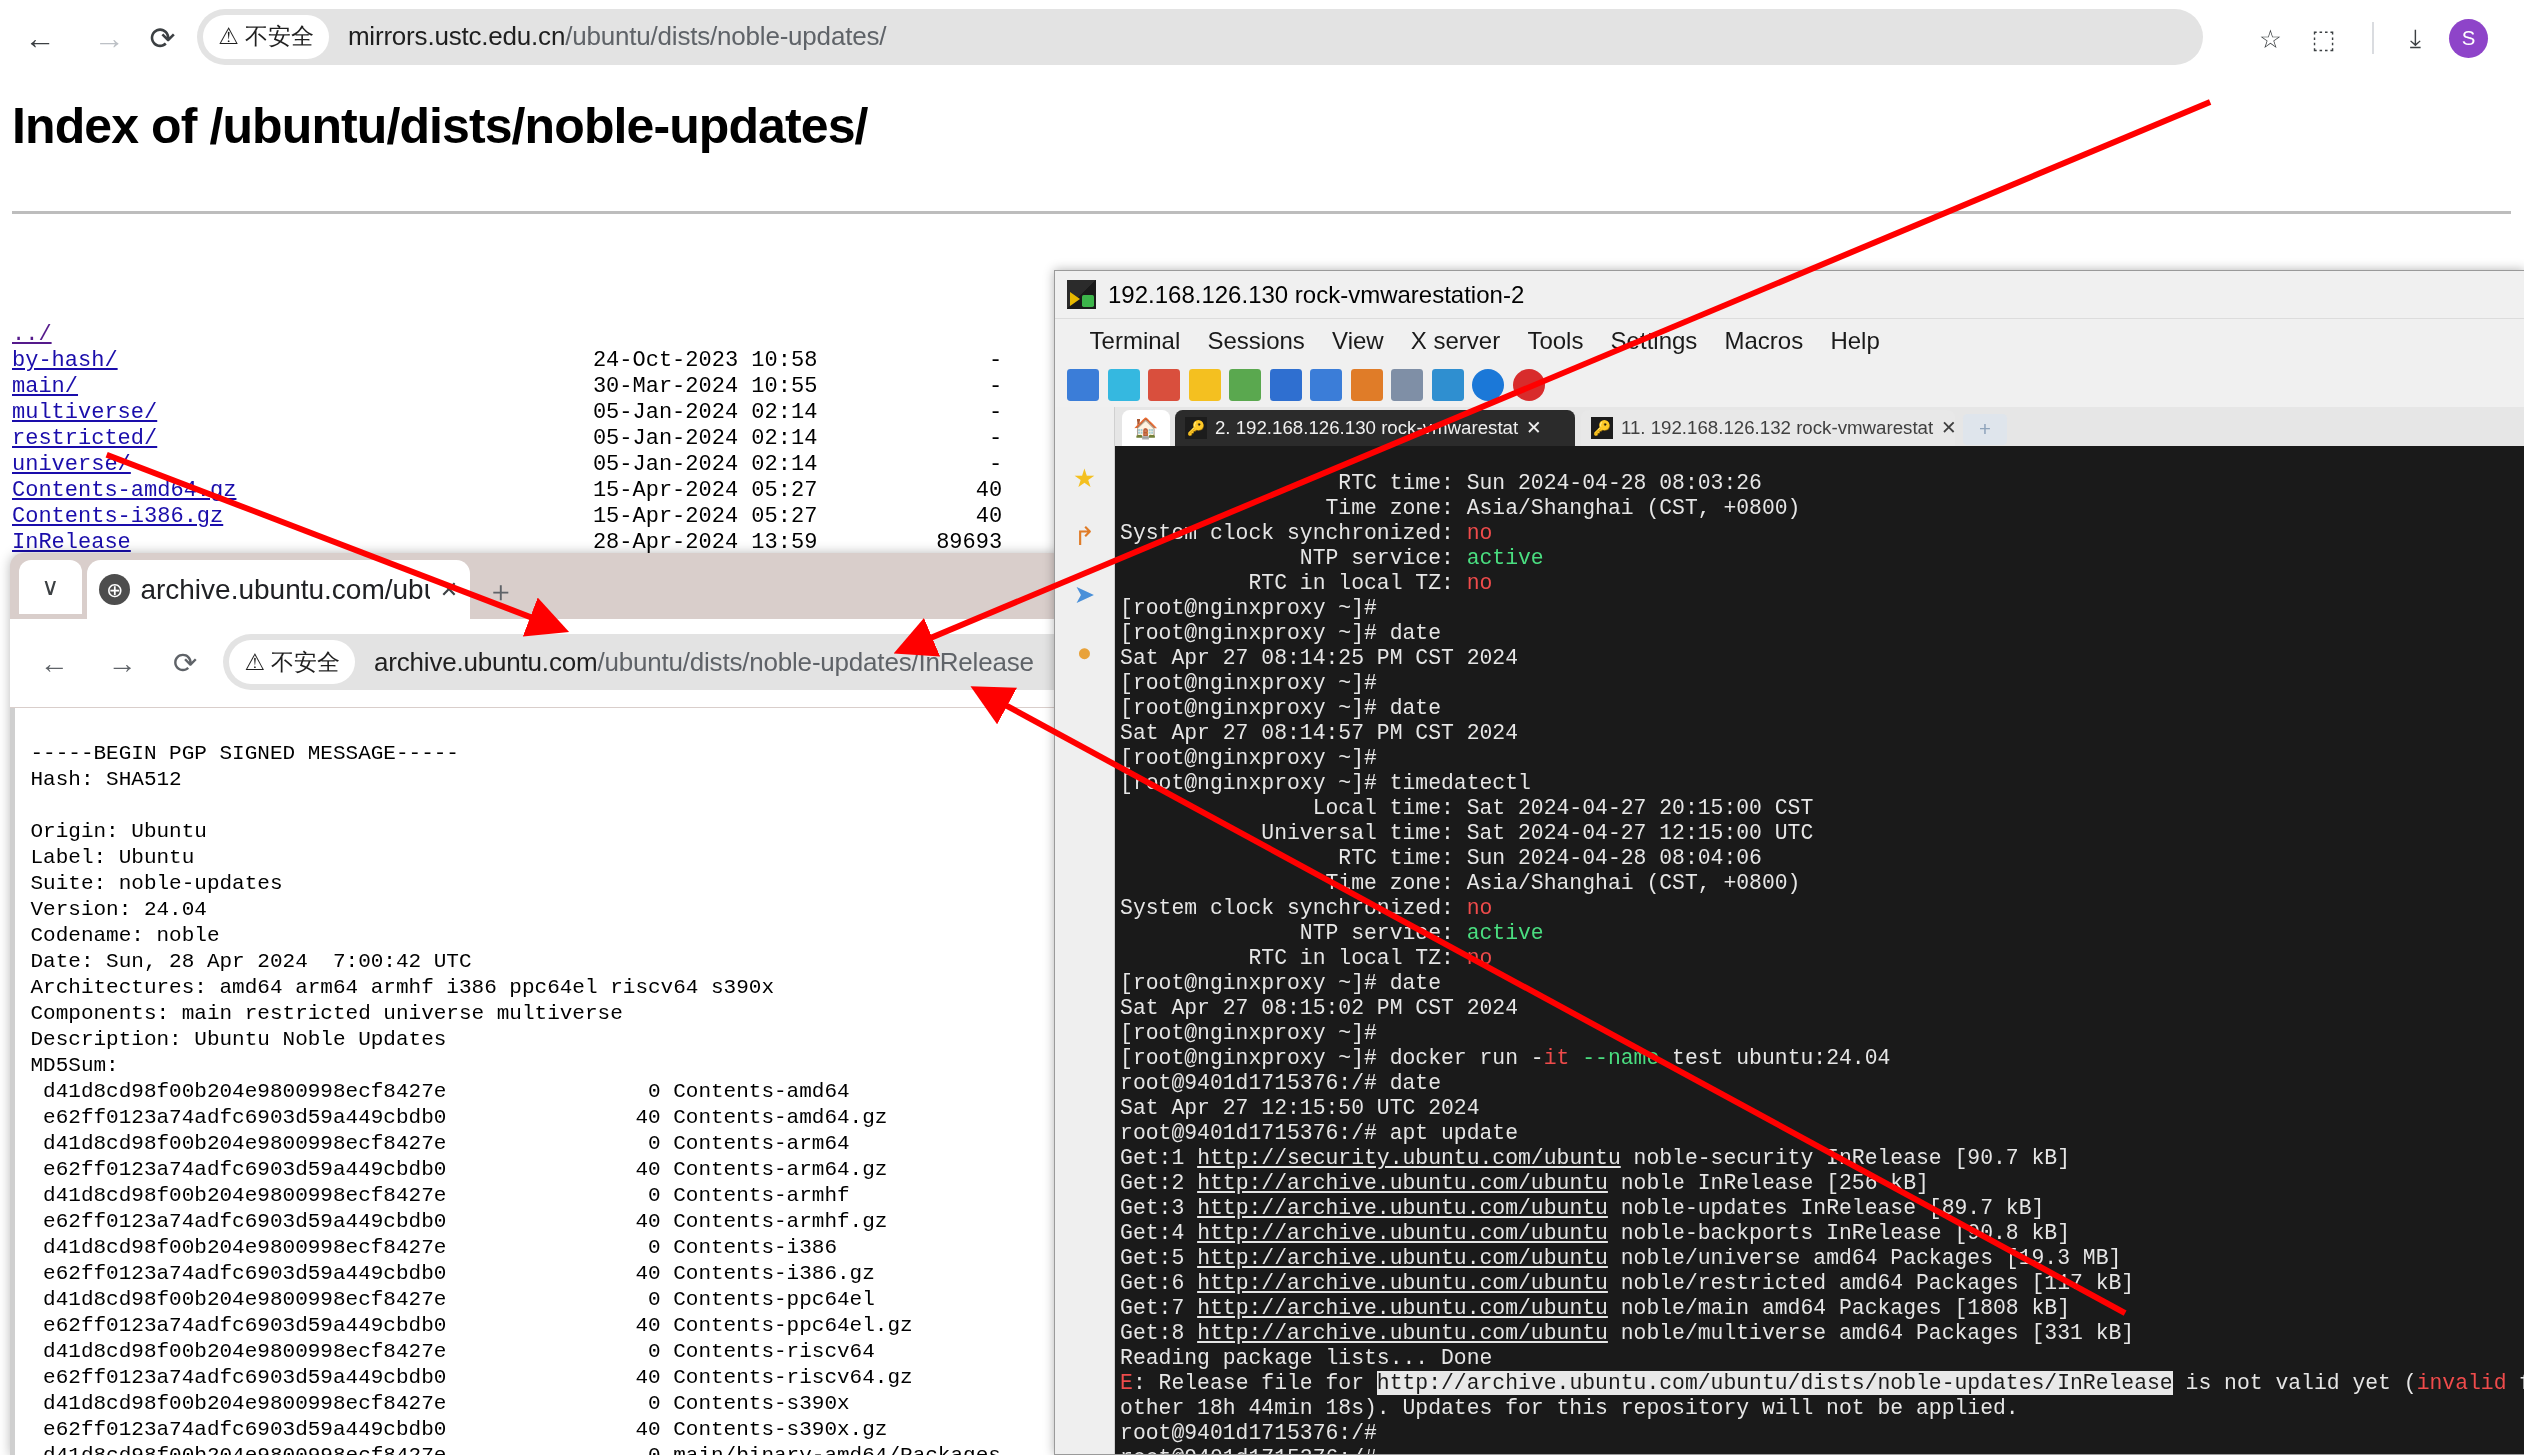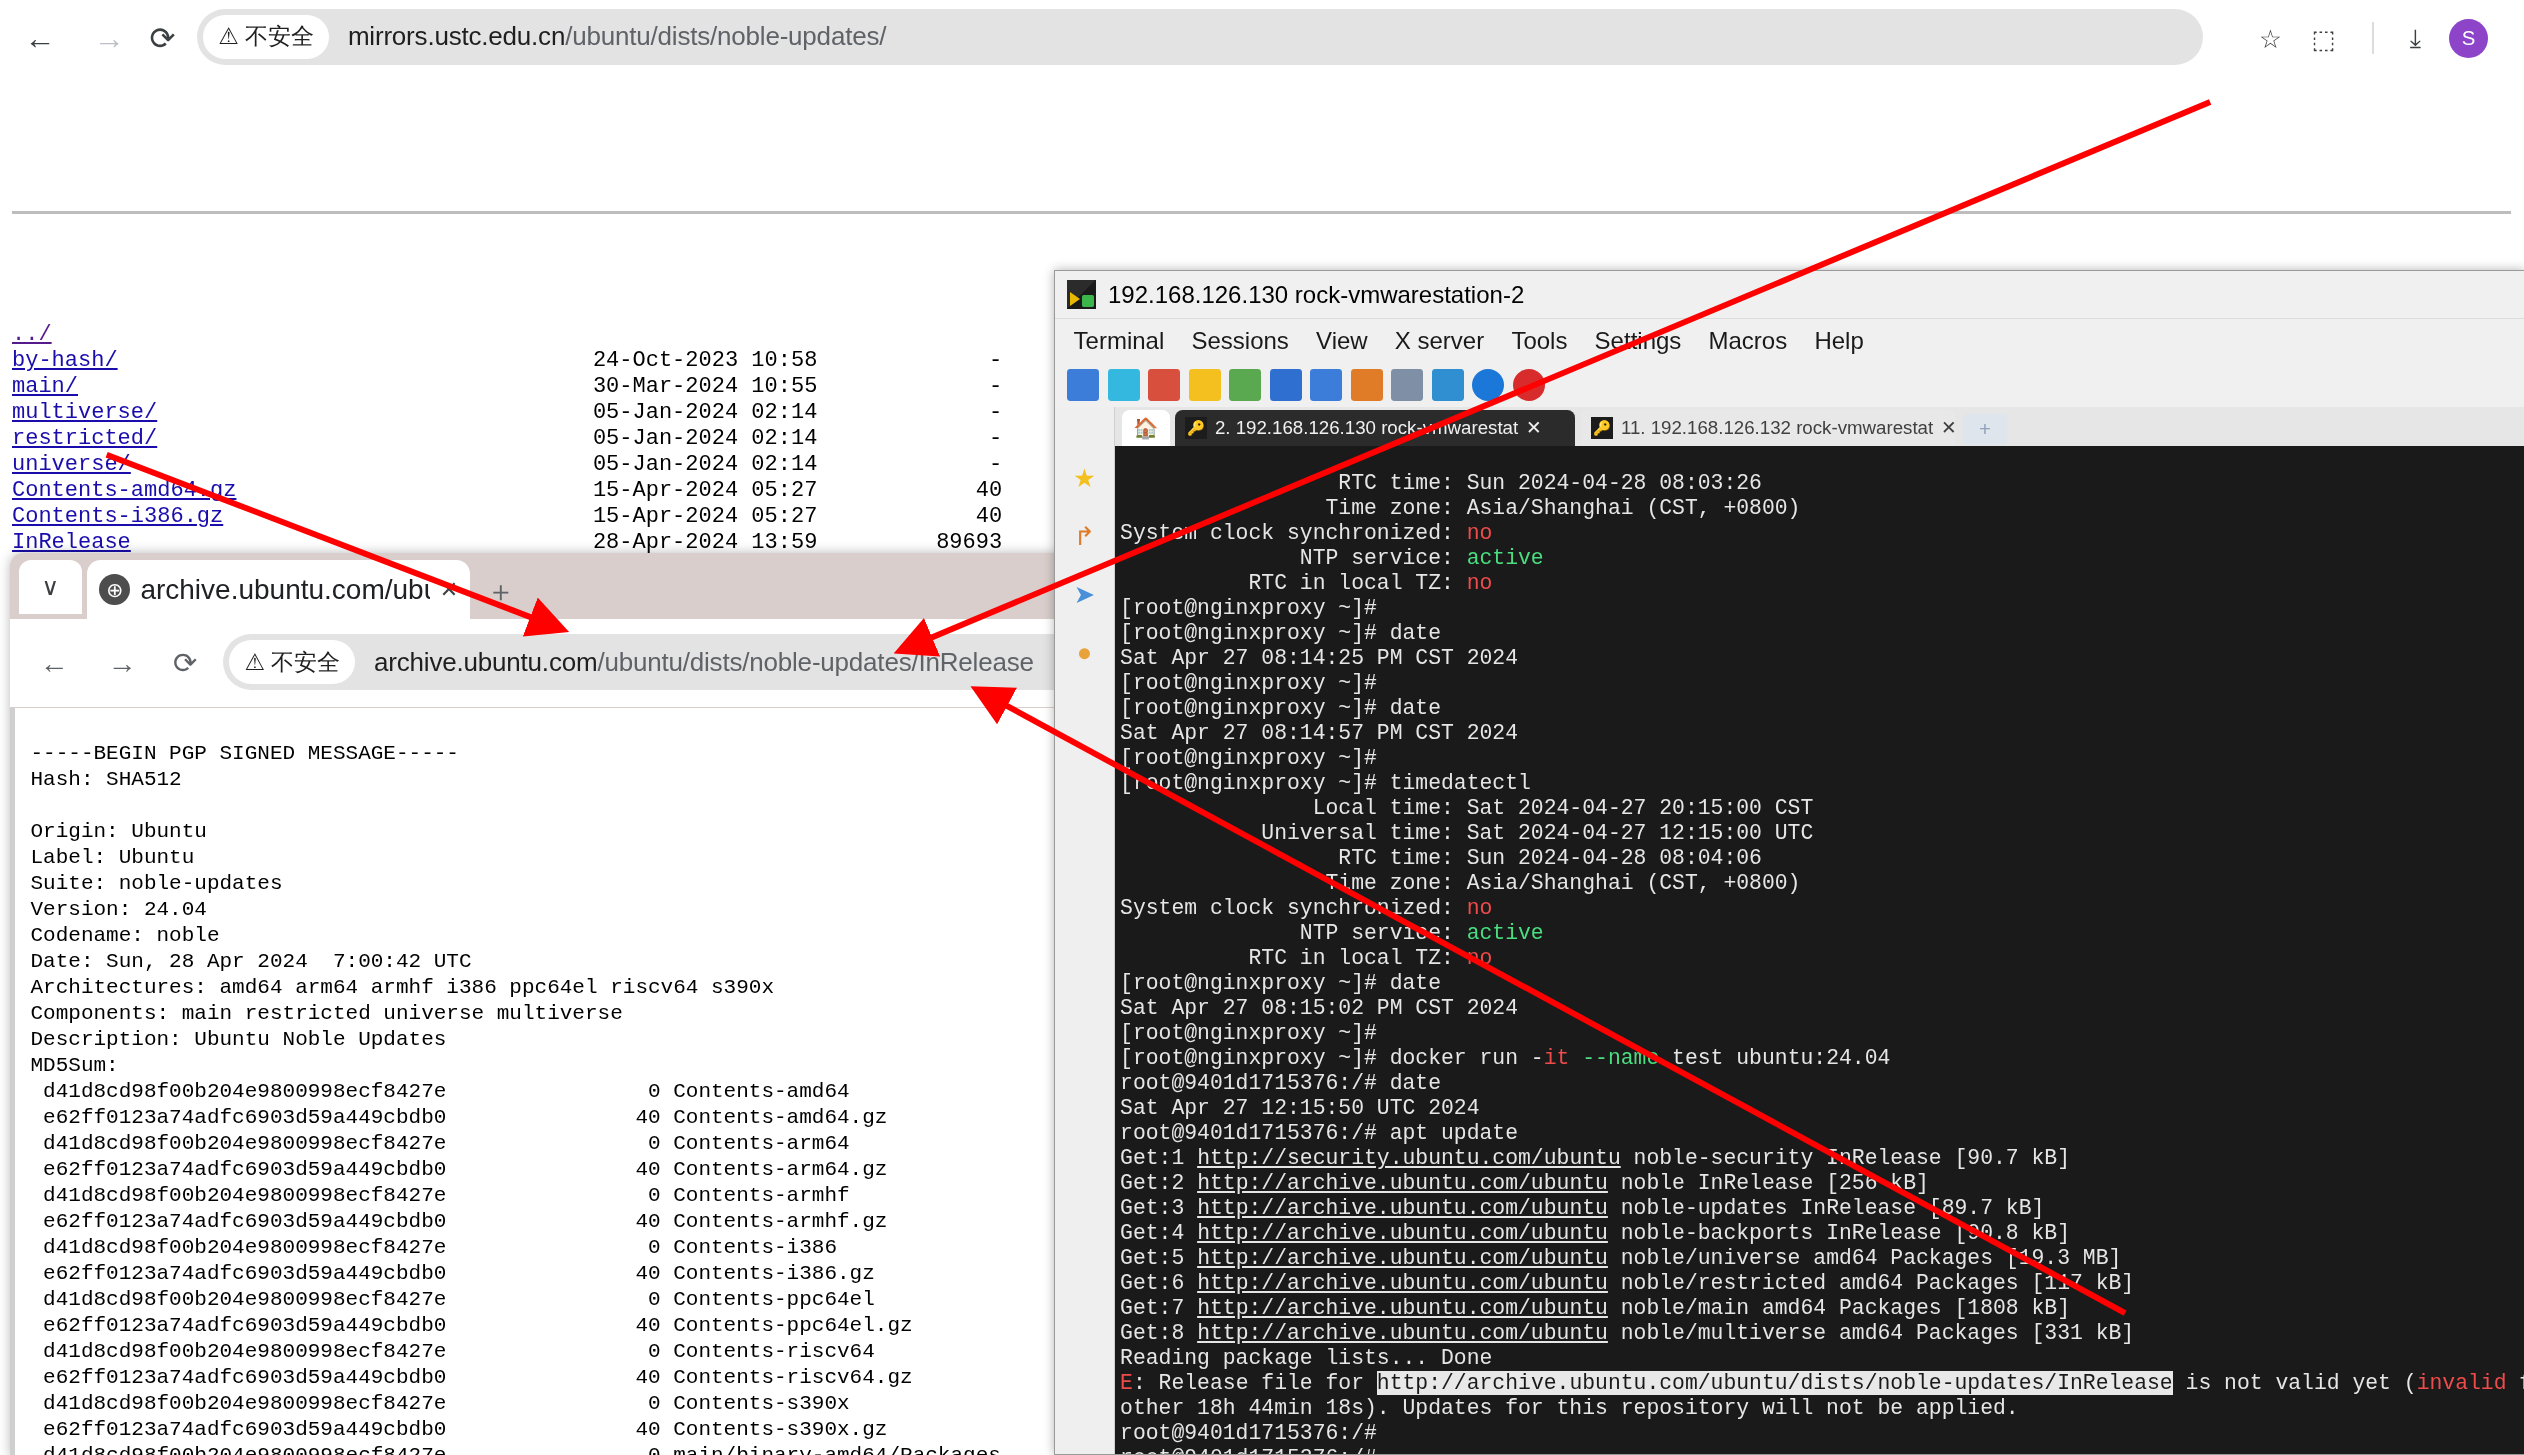--- a/index.html
+++ b/index.html
@@ -70,21 +70,21 @@
               border-bottom:0.9px solid #dcdcdc;}
   #moba-icon{width:29px;height:29px;background:linear-gradient(135deg,#2b2b2b 50%,#1a1a1a 50%);
              position:relative;flex:0 0 auto;}
   #moba-icon:after{content:"";position:absolute;left:3.4px;bottom:2.6px;width:0;height:0;
                    border-left:10.2px solid #e8b900;border-top:7.7px solid transparent;
                    border-bottom:7.7px solid transparent;}
   #moba-icon:before{content:"";position:absolute;right:1.7px;bottom:1.7px;width:12px;height:12px;
                     background:#3cb54a;border-radius:1.7px;}
   #moba-title-text{font-size:24px;color:#000000;}
   #moba-menu{position:absolute;left:0;top:48px;width:1452px;height:44px;display:flex;
-             align-items:center;gap:0;padding-left:5px;box-sizing:border-box;background:#f0f0f0;}
+             align-items:center;gap:0;padding-left:21px;box-sizing:border-box;background:#f0f0f0;}
   .menu-item{font-size:24px;color:#1a1a1a;padding:0 13.6px;white-space:nowrap;}
   #moba-toolbar{position:absolute;left:0;top:92px;width:1469px;height:44px;display:flex;
                 align-items:center;gap:8.5px;padding-left:12px;box-sizing:border-box;background:#f0f0f0;}
   .tb-icon{width:32px;height:32px;border-radius:3.4px;flex:0 0 auto;}
   #moba-side{position:absolute;left:0;top:136px;width:60px;height:1047px;background:#efefef;
              border-right:0.9px solid #d0d0d0;display:flex;flex-direction:column;align-items:center;
              padding-top:53px;gap:22px;box-sizing:border-box;}
   .side-ico{width:36px;height:36px;display:flex;align-items:center;justify-content:center;font-size:25.5px;}
   #moba-tabbar{position:absolute;left:60px;top:136px;width:1410px;height:39px;background:#e6e6e6;}
   #home-tab{position:absolute;left:6.8px;top:3.4px;width:48px;height:36px;background:#fff;
@@ -135,20 +135,21 @@
   <div id="toolbar-sep" style="left:2372px"></div>
   <div id="chrome1-right" style="left:2389px">
     <div class="tb-ico">⤓</div>
     <div class="tb-ico">
       <span class="avatar">S</span>
     </div>
   </div>
 </div>
 
 <div id="page1">
+  <div id="idx-title">Index of /ubuntu/dists/noble-updates/</div>
   <div id="idx-hr"></div>
   <pre id="idx-list"><a href="#" class="lnk-v">../</a><span></span>
 <a href="#" class="lnk-u">by-hash/</a><span>                                    24-Oct-2023 10:58             -</span>
 <a href="#" class="lnk-u">main/</a><span>                                       30-Mar-2024 10:55             -</span>
 <a href="#" class="lnk-u">multiverse/</a><span>                                 05-Jan-2024 02:14             -</span>
 <a href="#" class="lnk-u">restricted/</a><span>                                 05-Jan-2024 02:14             -</span>
 <a href="#" class="lnk-u">universe/</a><span>                                   05-Jan-2024 02:14             -</span>
 <a href="#" class="lnk-u">Contents-amd64.gz</a><span>                           15-Apr-2024 05:27            40</span>
 <a href="#" class="lnk-u">Contents-i386.gz</a><span>                            15-Apr-2024 05:27            40</span>
 <a href="#" class="lnk-u">InRelease</a><span>                                   28-Apr-2024 13:59         89693</span>

